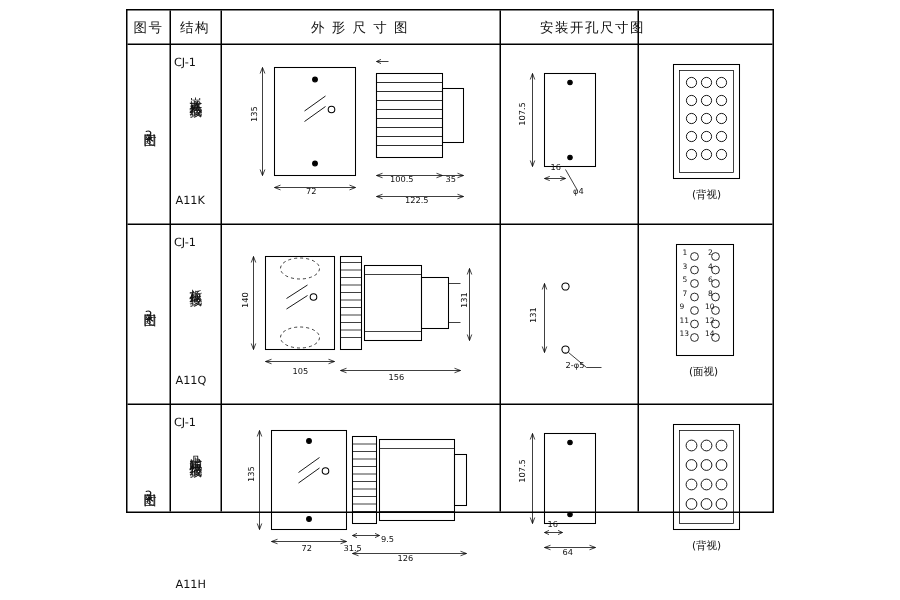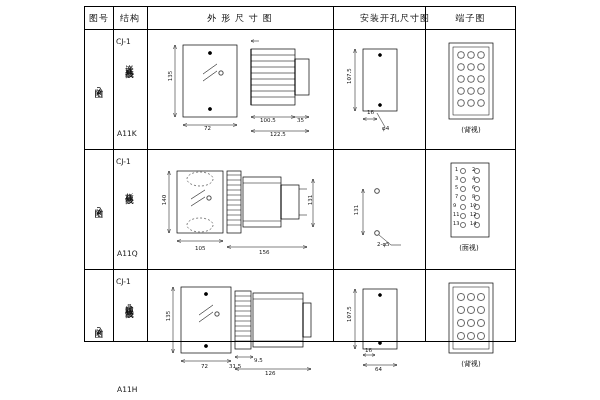--- a/index.html
+++ b/index.html
@@ -27,21 +27,20 @@
 
   <div class="vline" style="left:28px;"></div>
   <div class="vline" style="left:62px;"></div>
   <div class="vline" style="left:248px;"></div>
   <div class="vline" style="left:340px;"></div>
 
   <div class="hdr" style="left:0;width:28px;">图号</div>
   <div class="hdr" style="left:28px;width:34px;">结构</div>
   <div class="hdr" style="left:62px;width:186px;">外 形 尺 寸 图</div>
   <div class="hdr" style="left:248px;width:92px;margin-left:16px;">安装开孔尺寸图</div>
-  <div class="hdr" style="left:340px;width:91px;">端子图</div>
 
   <div class="cellwrap" style="left:0;top:22px;width:28px;height:120px;display:flex;flex-direction:column;align-items:center;justify-content:center;">
     <span class="vtext">附图</span>
     <span style="font-size:8.5px;margin-top:2px;">3</span>
   </div>
 
   <div class="cellwrap" style="left:28px;top:22px;width:34px;height:120px;">
     <div style="position:absolute;left:3px;top:8px;font-size:7.5px;">CJ-1</div>
     <div style="position:absolute;left:11px;top:20px;height:74px;">
       <span class="vtext">嵌入式后接线</span>

